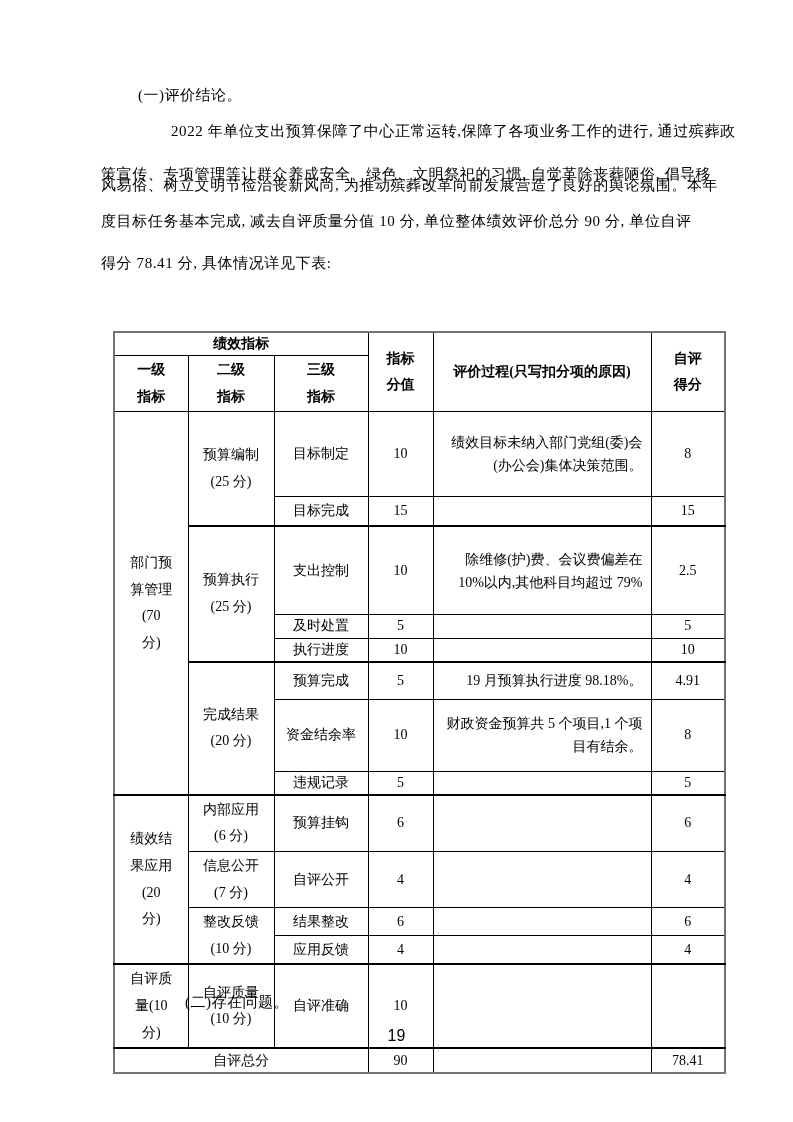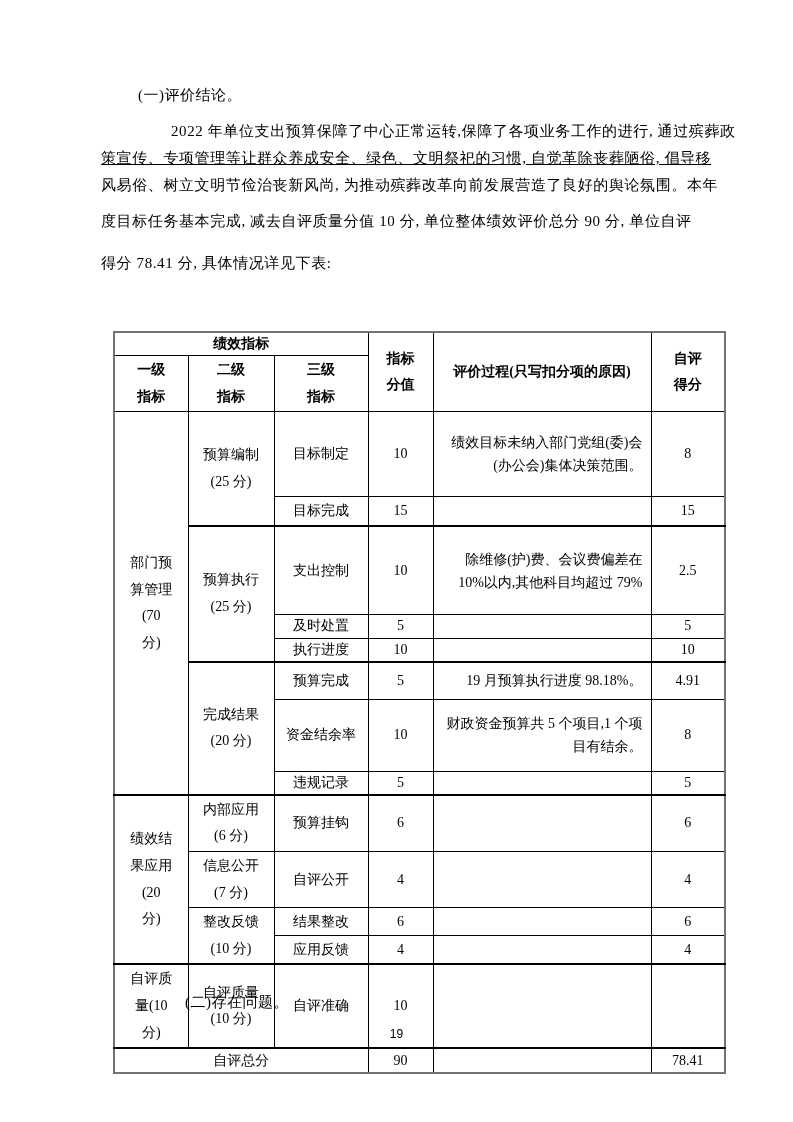--- a/index.html
+++ b/index.html
@@ -55,33 +55,33 @@
     text-align: right;
     padding: 2px 8px;
     line-height: 1.65;
   }
   table.eval tr.sec td { border-top: 2px solid #000; }
   .page-number {
     position: absolute;
     left: 0;
     width: 793px;
     text-align: center;
-    font-size: 12px;
+    font-size: 16px;
     font-family: "Liberation Sans", "DejaVu Sans", sans-serif;
   }
 </style>
 </head>
 <body>
 
 <div class="page">
 
   <div class="heading" style="top: 86px;">(一)评价结论。</div>
 
   <div class="para-line indent" style="top: 121px;">2022 年单位支出预算保障了中心正常运转,保障了各项业务工作的进行, 通过殡葬政</div>
-  <div class="para-line" style="top: 148px; text-decoration: underline;">策宣传、专项管理等让群众养成安全、绿色、文明祭祀的习惯, 自觉革除丧葬陋俗, 倡导移</div>
+  <div class="para-line" style="top: 164px;">策宣传、专项管理等让群众养成安全、绿色、文明祭祀的习惯, 自觉革除丧葬陋俗, 倡导移</div>
   <div class="para-line" style="top: 175px;">风易俗、树立文明节俭治丧新风尚, 为推动殡葬改革向前发展营造了良好的舆论氛围。本年</div>
   <div class="para-line" style="top: 211px;">度目标任务基本完成, 减去自评质量分值 10 分, 单位整体绩效评价总分 90 分, 单位自评</div>
   <div class="para-line" style="top: 253px;">得分 78.41 分, 具体情况详见下表:</div>
 
   <table class="eval">
     <colgroup>
       <col style="width:74px">
         <col style="width:86px">
         <col style="width:94px">
       <col style="width:65px">

